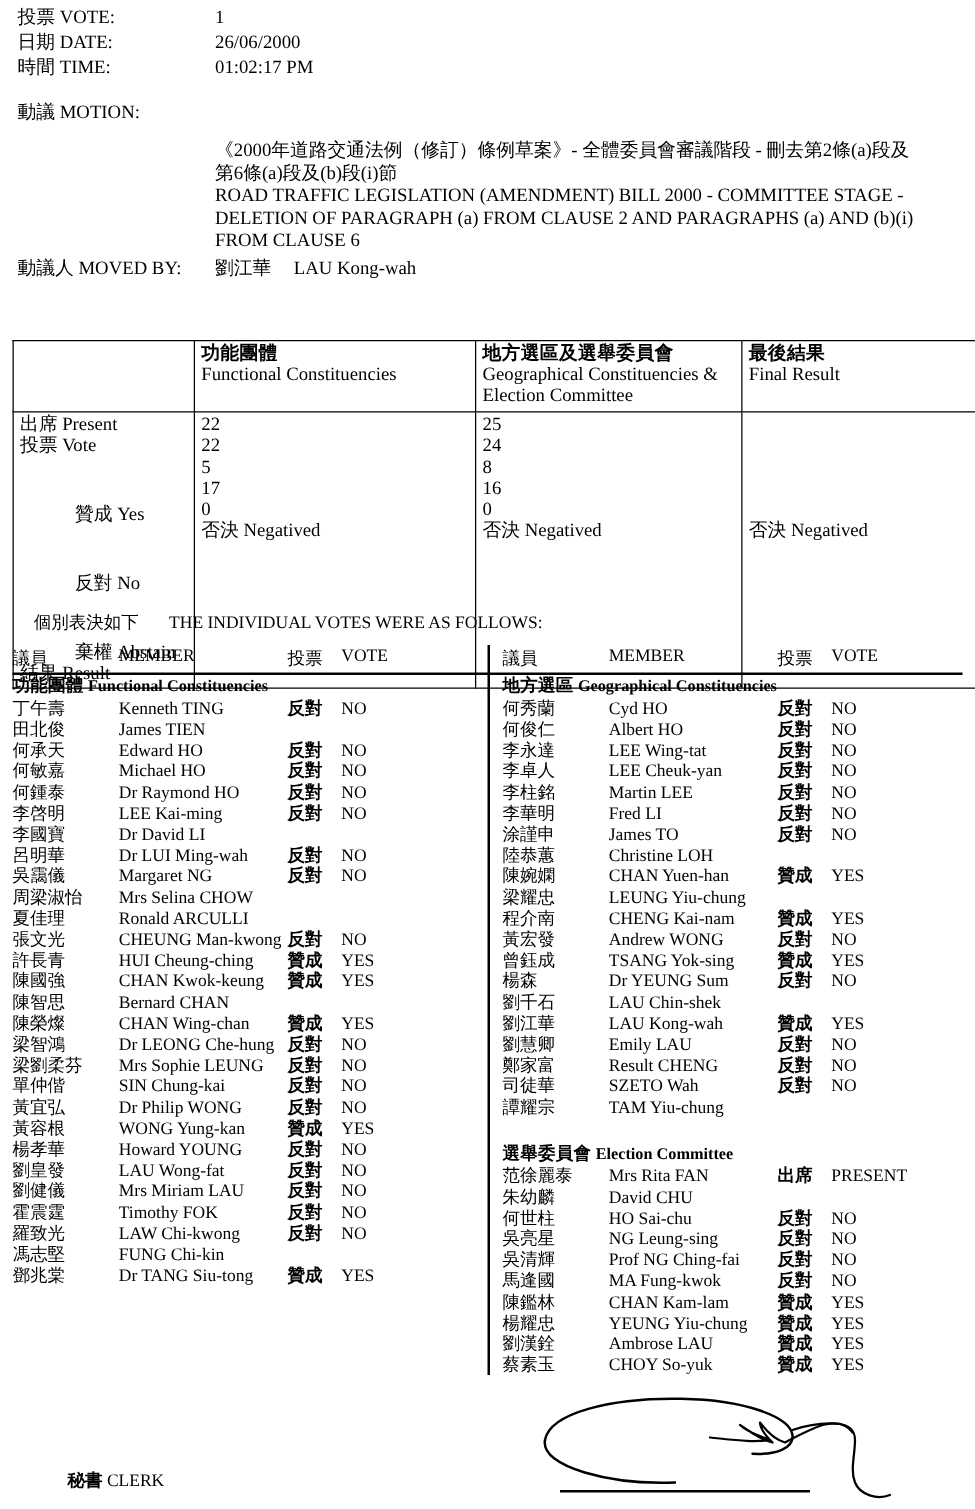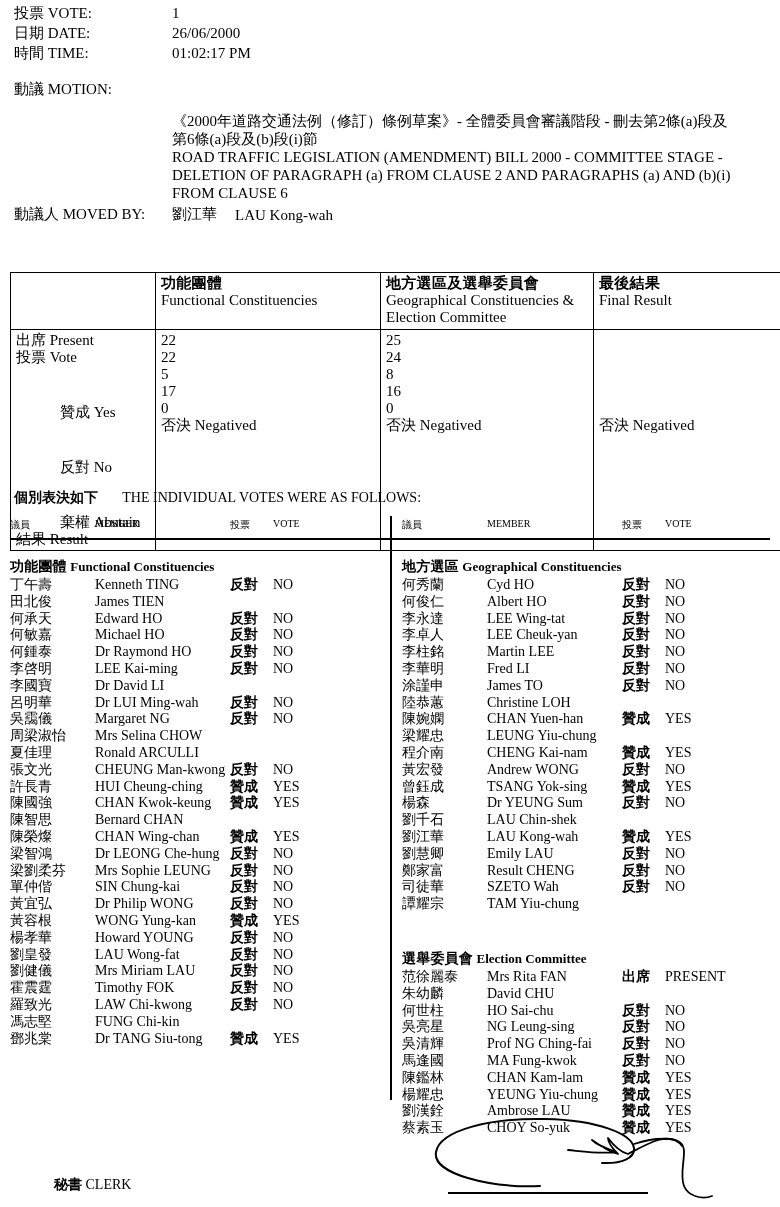--- a/index.html
+++ b/index.html
@@ -135,21 +135,21 @@
   }
 
   
   .ind-title {
     position: absolute;
     left: 14px;
     top: 489px;
     font-size: 14px;
     white-space: nowrap;
   }
-  .ind-title .zh { display: inline-block; width: 105px; font-weight: bold; }
+  .ind-title .zh { display: inline-block; width: 105px; font-weight: normal; margin-left: 13px; }
 
   .rule {
     position: absolute;
     left: 10px;
     top: 538px;
     width: 760px;
     height: 2px;
     background: #000000;
   }
   .vrule {
@@ -164,32 +164,32 @@
   .col {
     position: absolute;
     font-size: 14px;
   }
   .col-left { left: 10px; top: 518px; width: 376px; }
   .col-right { left: 402px; top: 518px; width: 376px; }
 
   .colhead {
     display: flex;
     height: 20px;
-    font-size: 10px;
+    font-size: 14px;
     white-space: nowrap;
   }
   .colhead .h-zh { width: 85px; flex: 0 0 85px; }
   .colhead .h-en { width: 135px; flex: 0 0 135px; }
   .colhead .h-vzh { width: 43px; flex: 0 0 43px; }
   .colhead .h-ven { width: 60px; flex: 0 0 60px; }
 
   .grouphead {
     height: 18px;
     white-space: nowrap;
-    padding-top: 20px;
+    padding-top: 2px;
   }
   .grouphead .g-zh {
     font-weight: bold;
     letter-spacing: 0.2px;
   }
   .grouphead .g-en {
     font-weight: bold;
     font-size: 13px;
   }
 

